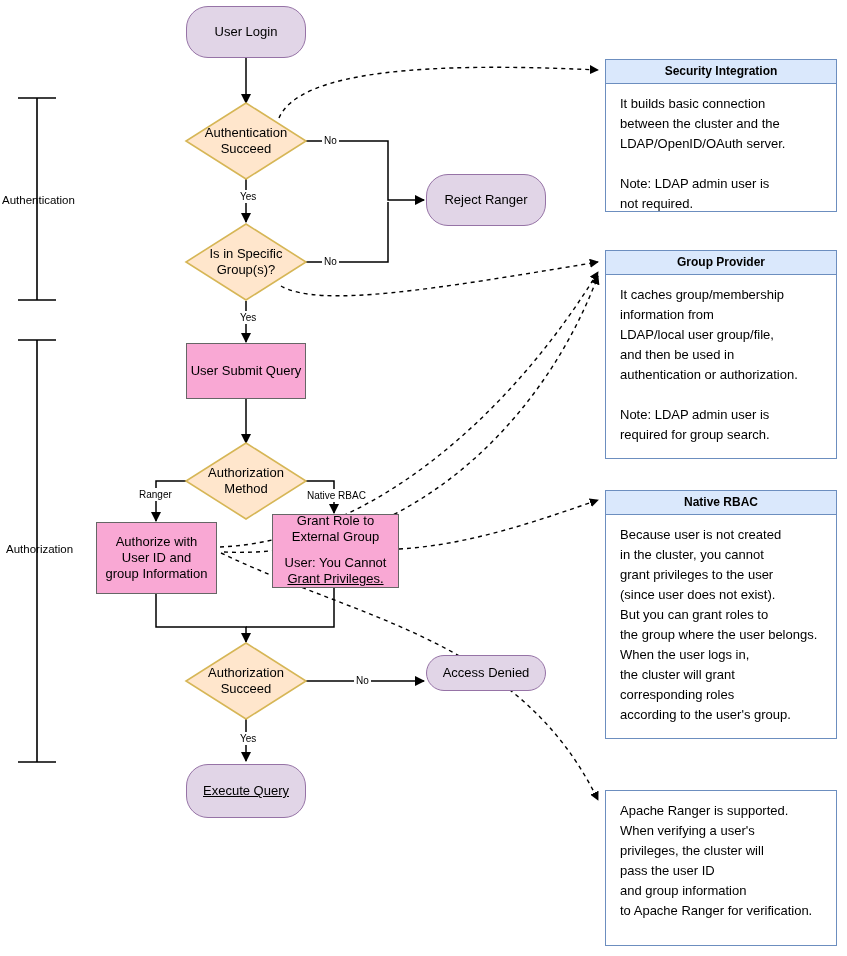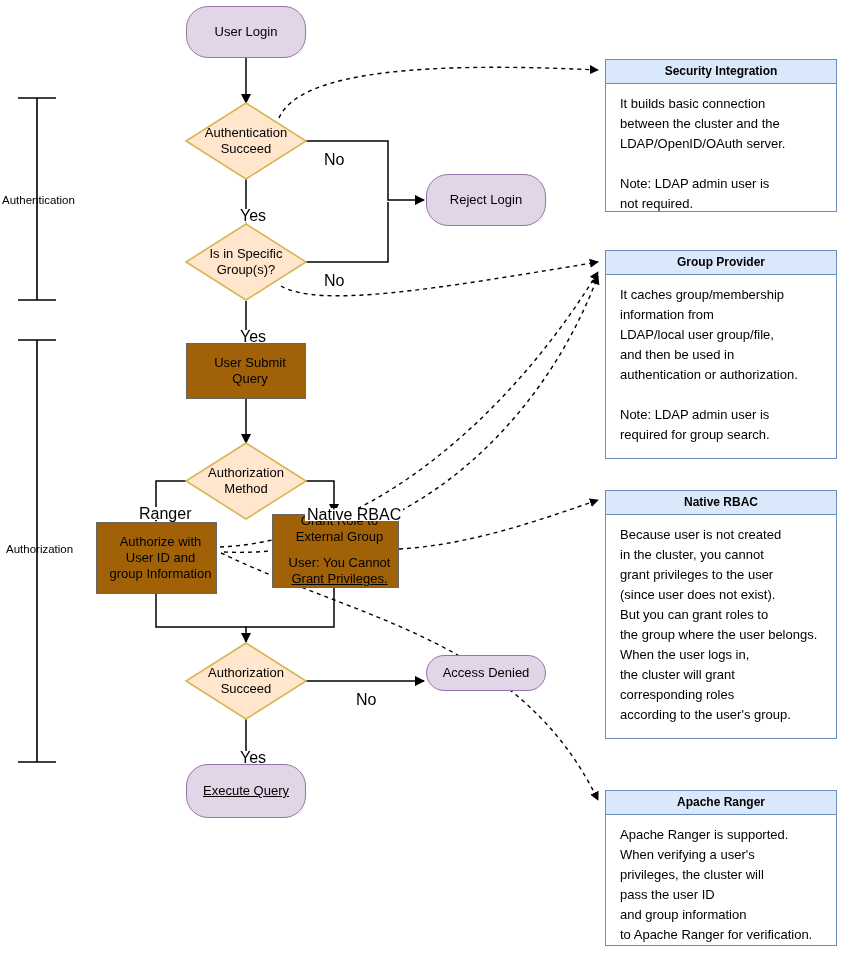--- a/index.html
+++ b/index.html
@@ -3,26 +3,26 @@
 <meta charset="utf-8">
 <style>
   html,body{margin:0;padding:0;background:#ffffff;}
   body{width:847px;height:956px;font-family:"Liberation Sans",sans-serif;color:#000;}
   #stage{position:relative;width:847px;height:956px;overflow:hidden;background:#fff;}
   svg#wires{position:absolute;left:0;top:0;width:847px;height:956px;}
 
   .node{position:absolute;box-sizing:border-box;display:flex;align-items:center;justify-content:center;
         text-align:center;font-size:13px;line-height:16px;color:#000;}
   .terminal{background:#e1d5e7;border:1.6px solid #9673a6;border-radius:22px;}
-  .process{background:#a16207;border:1.6px solid #666666;padding-left:8px;}
+  .process{background:#f9a8d4;border:1.6px solid #666666;}
   .diamond-label{position:absolute;inset:0;display:flex;align-items:center;justify-content:center;
         text-align:center;font-size:13px;line-height:16px;z-index:3;}
 
-  .edge-label{position:absolute;font-size:16px;line-height:13px;color:#000;background:#ffffff;
-        padding:0 2px;white-space:nowrap;margin-top:19px;}
+  .edge-label{position:absolute;font-size:10px;line-height:13px;color:#000;background:#ffffff;
+        padding:0 2px;white-space:nowrap;}
 
   .infobox{position:absolute;box-sizing:border-box;border:1.3px solid #6c8ebf;background:#ffffff;}
   .infobox .ib-head{background:#dae8fc;border-bottom:1.3px solid #6c8ebf;font-size:12px;font-weight:bold;
         text-align:center;padding:4px 0 5px;line-height:14px;}
   .infobox .ib-body{padding:10px 14px 8px;font-size:13px;line-height:20px;white-space:pre-line;}
 
   .bracket-label{position:absolute;font-size:11.5px;line-height:13px;color:#000;white-space:nowrap;}
   .uline{text-decoration:underline;}
 </style>
 </head>
@@ -97,21 +97,21 @@
   </div>
 
   <div class="diamond-label" style="left:186px;top:103px;width:120px;height:76px;">
     <div>
       <div>Authentication</div>
       <div>Succeed</div>
     </div>
   </div>
 
   <div class="node terminal" style="left:426px;top:174px;width:120px;height:52px;">
-    <span>Reject Login</span>
+    <span>Reject Ranger</span>
   </div>
 
   <div class="diamond-label" style="left:186px;top:224px;width:120px;height:76px;">
     <div>
       <div>Is in Specific</div>
       <div>Group(s)?</div>
     </div>
   </div>
 
   <div class="node process" style="left:186px;top:343px;width:120px;height:56px;">
@@ -197,21 +197,20 @@
 (since user does not exist).
 But you can grant roles to
 the group where the user belongs.
 When the user logs in,
 the cluster will grant
 corresponding roles
 according to the user's group.</div>
   </div>
 
   <div class="infobox" style="left:605px;top:790px;width:232px;height:156px;">
-    <div class="ib-head">Apache Ranger</div>
     <div class="ib-body">Apache Ranger is supported.
 When verifying a user's
 privileges, the cluster will
 pass the user ID
 and group information
 to Apache Ranger for verification.</div>
   </div>
 
 </div>
 

